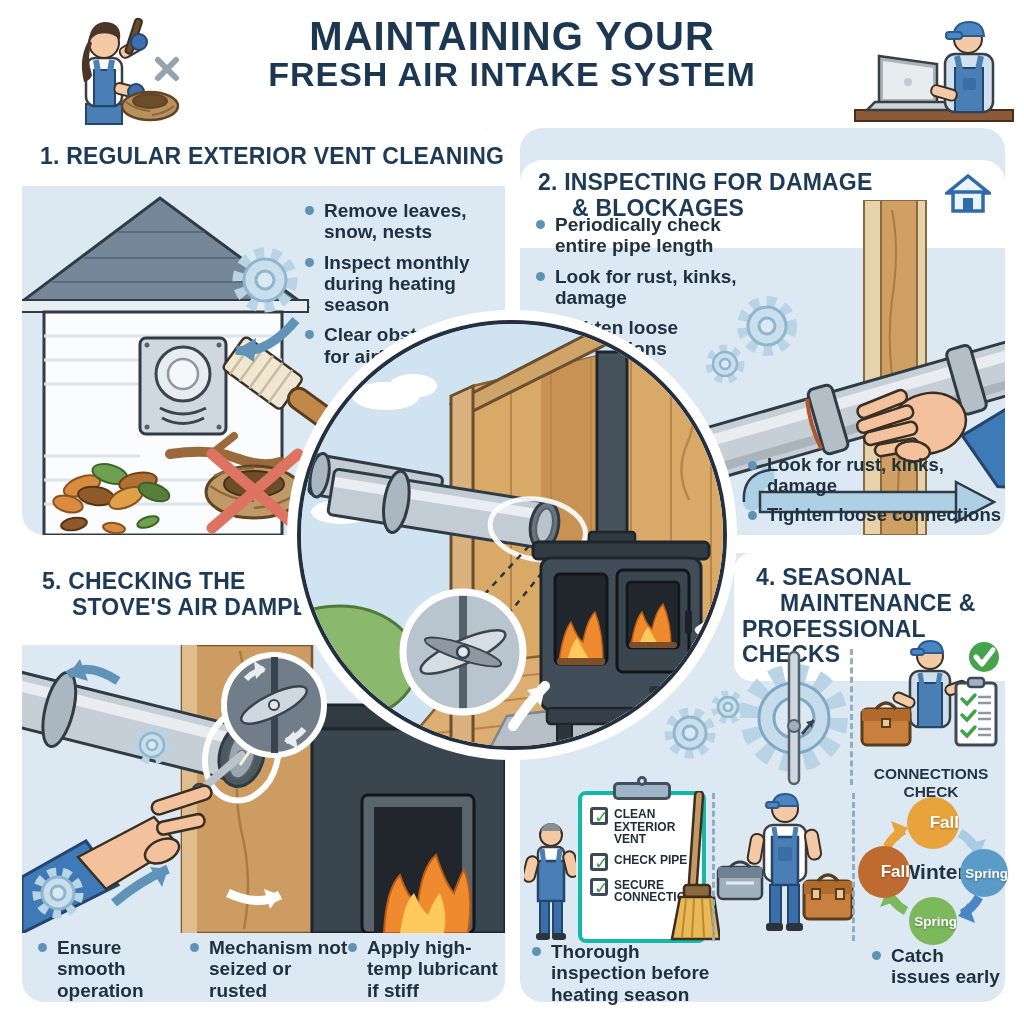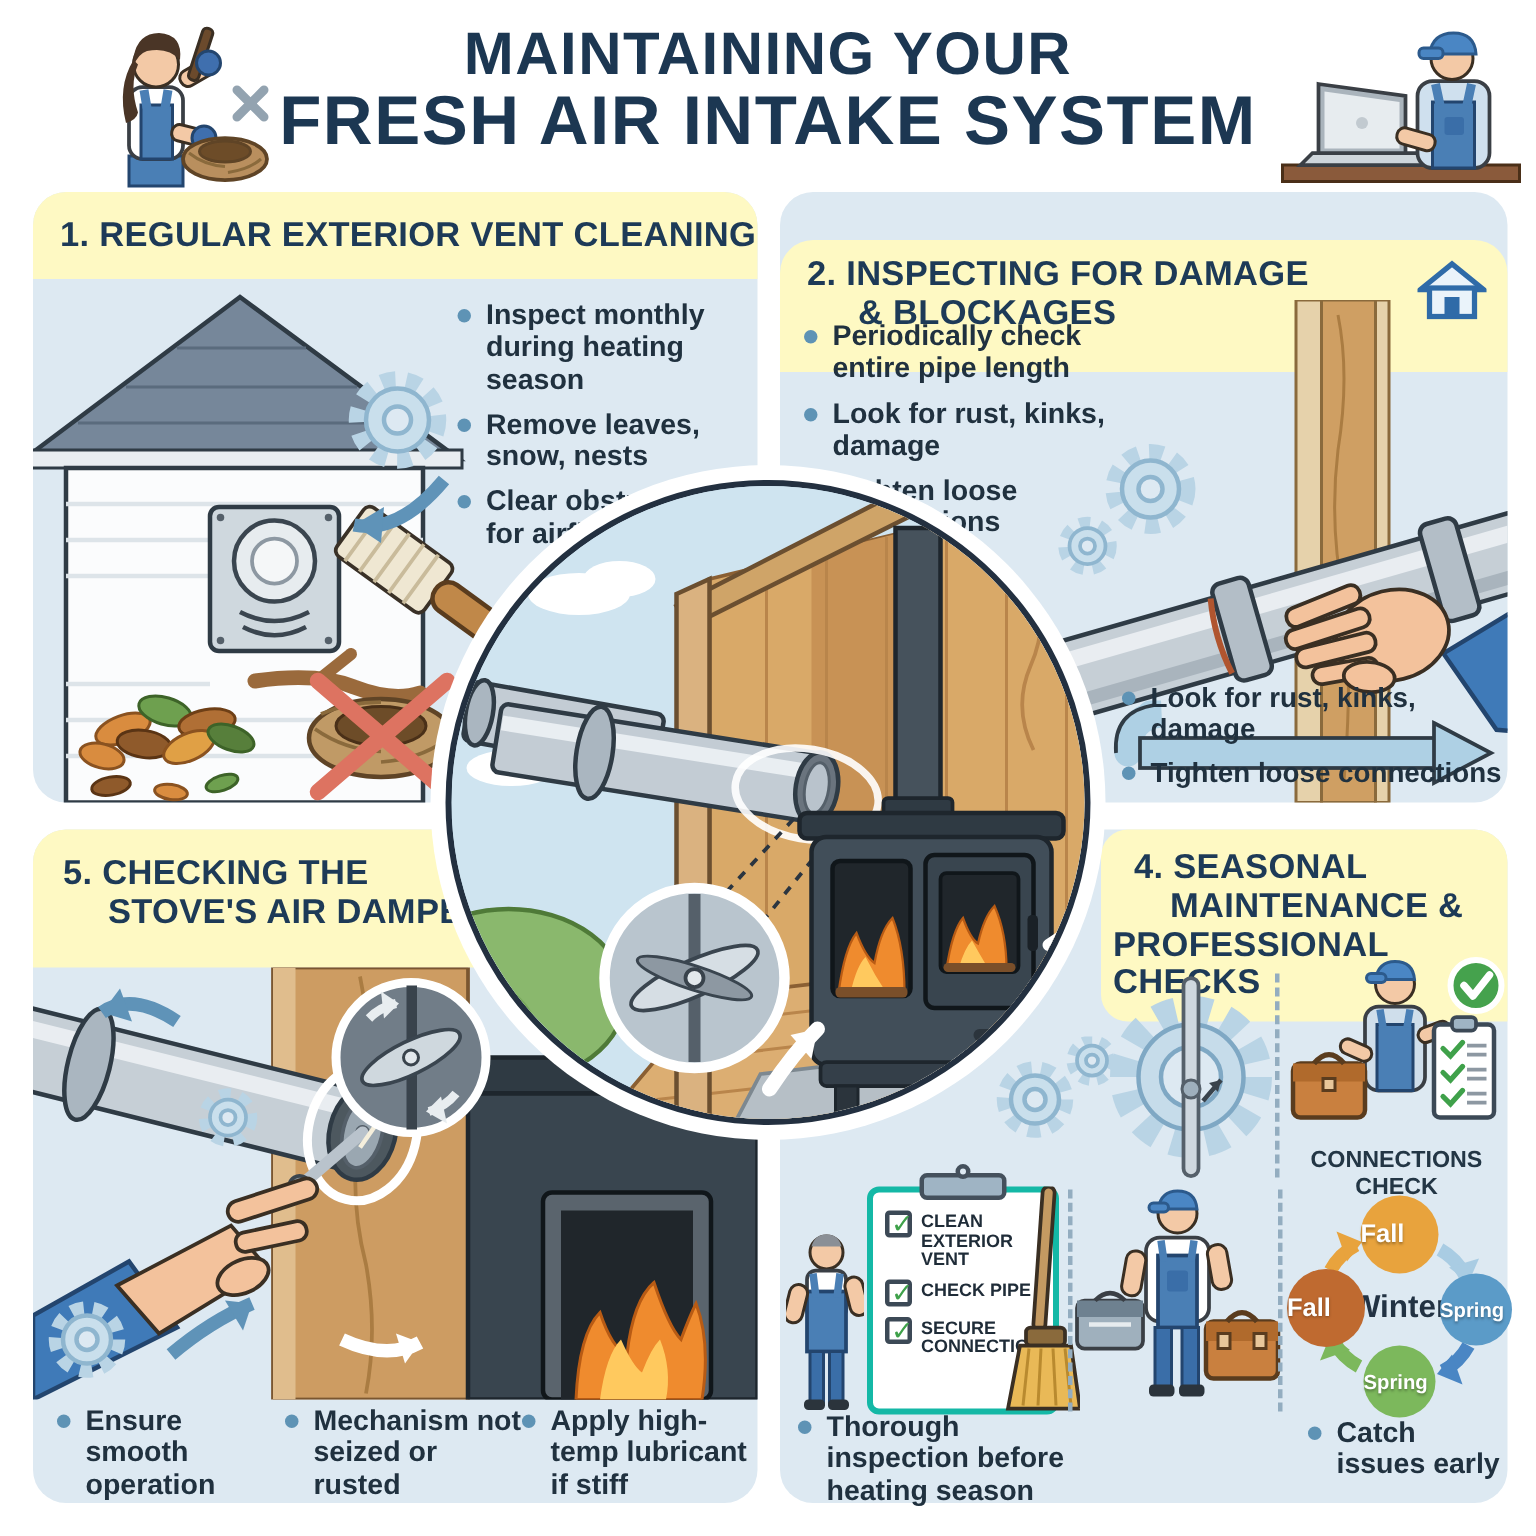--- a/index.html
+++ b/index.html
@@ -2,25 +2,25 @@
 <html><head>
 <meta charset="utf-8">
 <style>
   * { margin:0; padding:0; box-sizing:border-box; }
   body { background:#fff; font-family:"Liberation Sans","DejaVu Sans",sans-serif; }
   .canvas { position:relative; width:1024px; height:1024px; background:#ffffff; overflow:hidden; }
 
   
   .title { position:absolute; top:16px; left:0; width:100%; text-align:center; color:#1c3752; z-index:3; }
   .title .l1 { font-size:40px; font-weight:bold; letter-spacing:1px; line-height:1.02; }
-  .title .l2 { font-size:46px; font-weight:bold; letter-spacing:1px; line-height:1.04; }
+  .title .l2 { font-size:34px; font-weight:bold; letter-spacing:1px; line-height:1.04; }
 
   
   .panel { position:absolute; background:#dde9f2; border-radius:22px; z-index:1; }
-  .panel-head { position:absolute; background:#fef9c3; color:#1d3a57; font-weight:bold; }
+  .panel-head { position:absolute; background:#ffffff; color:#1d3a57; font-weight:bold; }
   .panel-head .hline { font-size:23px; line-height:1.12; letter-spacing:.2px; }
 
   
   .bullets { position:absolute; list-style:none; }
   .bullets li { position:relative; padding-left:19px; font-size:19px; font-weight:bold;
                 color:#20313f; line-height:1.12; margin-bottom:9px; }
   .bullets li::before { content:''; position:absolute; left:0; top:6px; width:9px; height:9px;
                 border-radius:50%; background:#5e93b5; }
   .bullets.small li { font-size:18.5px; }
 
@@ -41,21 +41,21 @@
   .clip-row { display:flex; align-items:flex-start; gap:6px; margin-bottom:7px; }
   .clip-box { flex:0 0 18px; width:18px; height:18px; border:3px solid #3c4956; border-radius:3px;
       background:#fff; position:relative; }
   .clip-box::after { content:'\2713'; position:absolute; left:1px; top:-4px; color:#3fa14a;
       font-size:18px; font-weight:bold; }
   .clip-label { font-size:12px; font-weight:bold; color:#1f2c38; line-height:1.05; padding-top:1px; }
 
   
   .seasons { position:absolute; }
   .season-circle { position:absolute; border-radius:50%; display:flex; align-items:center;
-      justify-content:flex-start; color:#fff; font-weight:bold;
+      justify-content:flex-end; color:#fff; font-weight:bold;
       text-shadow:0 1px 2px rgba(0,0,0,.35); }
   .season-center { position:absolute; left:0; top:0; width:100%; height:100%; display:flex;
       align-items:center; justify-content:center; font-size:21px; font-weight:bold; color:#223243; }
 
   .pc-label { position:absolute; text-align:center; font-weight:bold; color:#233645;
       font-size:15.5px; line-height:1.15; }
 </style>
 </head>
 <body>
 
@@ -174,22 +174,22 @@
         <ellipse cx="232" cy="306" rx="48" ry="26" fill="#c09a66" stroke="#5f4426" stroke-width="3"></ellipse>
         <ellipse cx="232" cy="298" rx="30" ry="13" fill="#6d4c28" stroke="#4a3018" stroke-width="2"></ellipse>
         <path d="M188 300 q 20 14 44 15 M232 322 q 26 -2 42 -14 M192 290 q 18 -8 40 -8" stroke="#8a6a3c" stroke-width="2.5" fill="none"></path>
         <g stroke="#dd7361" stroke-width="11" stroke-linecap="round">
           <path d="M190 268 L276 342 M276 268 L190 342"></path>
         </g>
       </g>
     </svg>
 
     <ul class="bullets" style="left:283px;top:72px;width:212px;">
+      <li>Remove leaves, snow, nests</li>
       <li>Inspect monthly during heating season</li>
-      <li>Remove leaves, snow, nests</li>
       <li>Clear obstructions for airflow</li>
     </ul>
   </div>
 
   <div class="panel" style="left:520px;top:128px;width:485px;height:407px;">
     <div class="panel-head" style="left:0;top:0;width:100%;height:88px;border-radius:22px 22px 0 0;padding:10px 0 0 18px;margin-top:32px;">
       <div class="hline">2. INSPECTING FOR DAMAGE</div>
       <div class="hline" style="margin-left:34px">&amp; BLOCKAGES</div>
       <svg style="position:absolute;right:14px;top:12px" width="46" height="44" viewBox="0 0 46 44">
         <polygon points="2,21 23,4 44,21" fill="#eaf3fa" stroke="#2f6ba8" stroke-width="3.5"></polygon>

